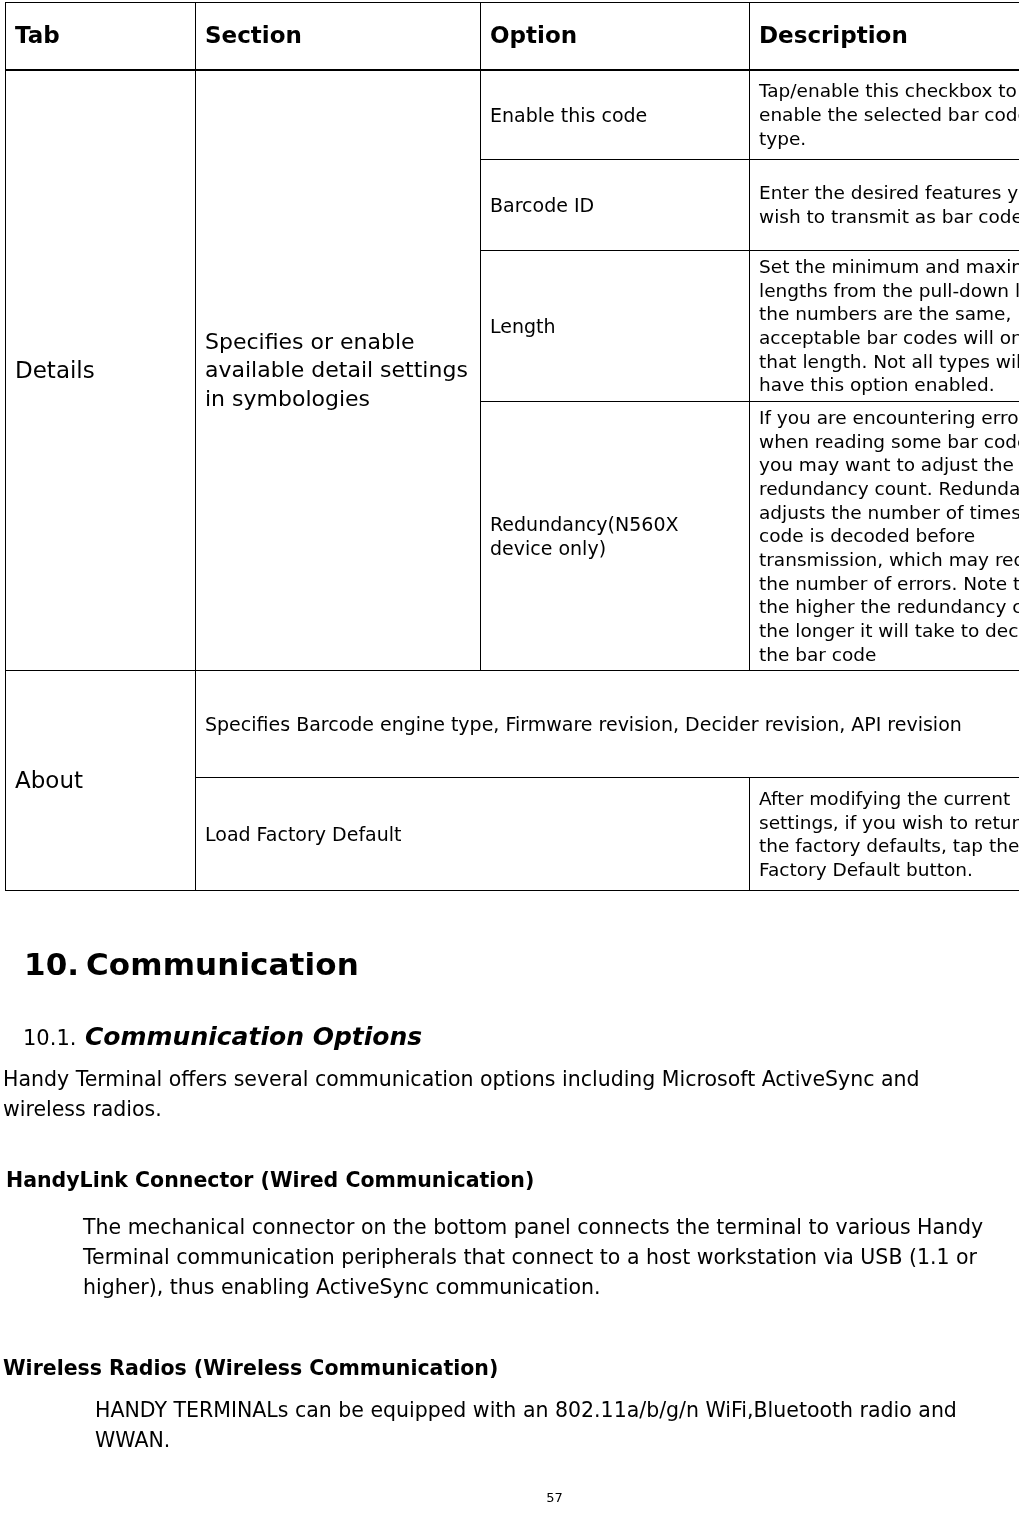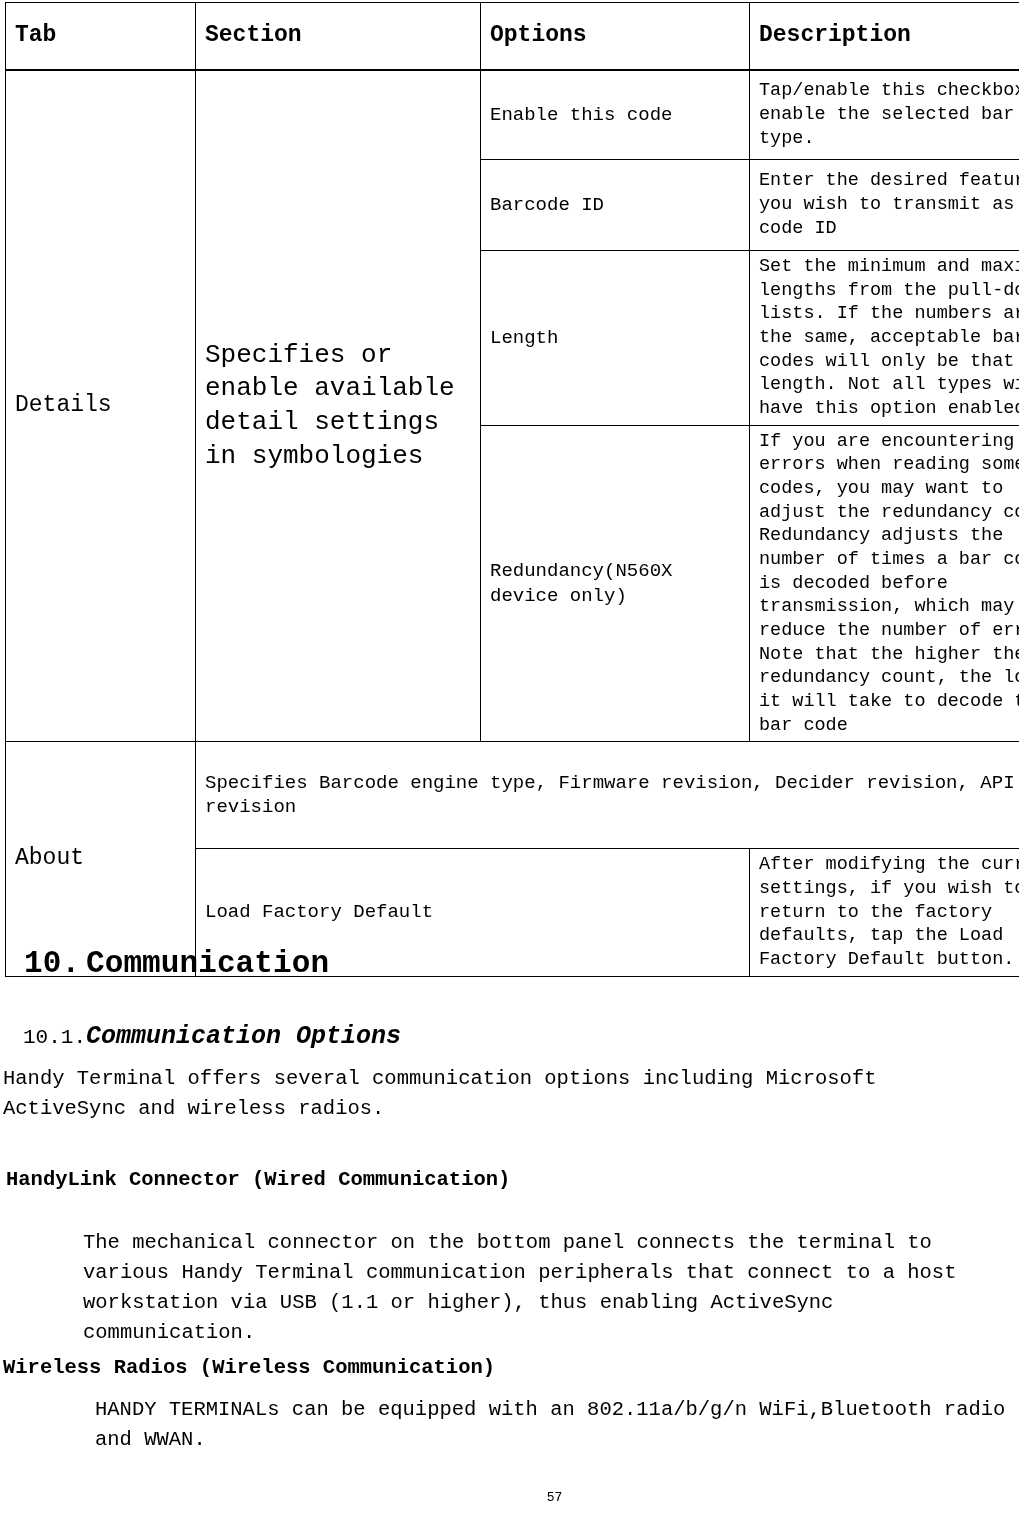--- a/index.html
+++ b/index.html
@@ -14,21 +14,20 @@
     color: #000000;
     position: relative;
     overflow: hidden;
   }
 
   .page {
     position: relative;
     width: 846px;
     height: 1527px;
     box-sizing: border-box;
-    font-family: Liberation Mono, monospace;
   }
 
   
   .spec-table {
     position: absolute;
     left: 5px;
     top: 2px;
     width: 1007px;
     border-collapse: collapse;
     table-layout: fixed;
@@ -55,21 +54,21 @@
   .col-opt   { width: 251px; }
   .col-desc  { width: 317px; }
 
   .tabcell {
     font-weight: bold;
     font-size: 23px;
     vertical-align: middle;
     margin-top: 46px;
   }
   .seccell {
-    font-size: 26px;
+    font-size: 22px;
     vertical-align: middle;
     line-height: 1.33;
   }
   .optcell {
     font-size: 19px;
     vertical-align: middle;
     line-height: 1.30;
   }
   .desccell {
     font-size: 18.5px;
@@ -136,21 +135,20 @@
     left: 6px;
     top: 1168px;
     font-size: 20.5px;
     font-weight: bold;
     white-space: nowrap;
   }
   .p-wired {
     left: 83px;
     top: 1212px;
     width: 920px;
-    margin-top: 16px;
   }
   .p-wired-more {
     left: 83px;
     top: 1316px;
     width: 920px;
   }
   .h3-wireless {
     position: absolute;
     left: 3px;
     top: 1356px;
@@ -181,21 +179,21 @@
 </head>
 <body>
 
 <div class="page">
 
   <table class="spec-table">
     <thead>
       <tr>
         <th class="col-tab">Tab</th>
         <th class="col-sec">Section</th>
-        <th class="col-opt">Options</th>
+        <th class="col-opt">Option</th>
         <th class="col-desc">Description</th>
       </tr>
     </thead>
     <tbody>
 
       <tr class="row-enable">
         <td class="tabcell" rowspan="4">Details</td>
         <td class="seccell" rowspan="4">Specifies or enable available detail settings in symbologies</td>
         <td class="optcell">Enable this code</td>
         <td class="desccell">Tap/enable this checkbox to enable the selected bar code type.</td>

